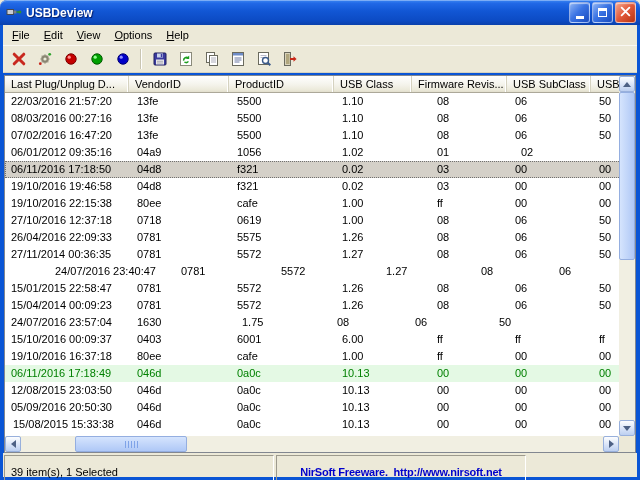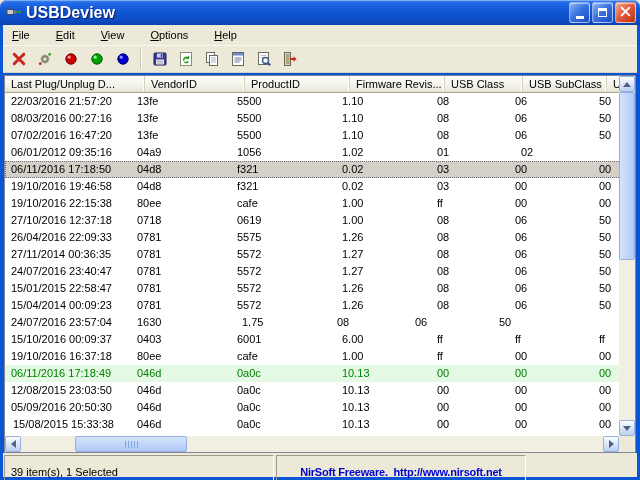--- a/index.html
+++ b/index.html
@@ -7,34 +7,34 @@
   body{font-family:"Liberation Sans",sans-serif;font-size:11px;color:#000;background:#ECE9D8;}
 
   .window{width:640px;height:480px;display:flex;flex-direction:column;
     background:var(--frame,#0A55D5);padding:0 3px 3px;border-radius:7px 7px 0 0;}
 
   
   .titlebar{flex:0 0 25px;height:25px;display:flex;align-items:center;gap:4px;
     margin:0 -3px;padding:0 4px 0 6px;border-radius:7px 7px 0 0;
     background:linear-gradient(180deg,#3A85F2 0%,#2168E6 14%,#1156D4 45%,#0C4BC4 82%,#0A41AC 100%);
     box-shadow:inset 0 1px 0 rgba(255,255,255,.35);}
-  .title-text{color:#fff;font-weight:bold;font-size:16px;flex:1;
+  .title-text{color:#fff;font-weight:bold;font-size:12px;flex:1;
     text-shadow:1px 1px 1px rgba(0,20,90,.85);white-space:nowrap;}
   .win-btns{display:flex;gap:2px;}
   .wb{width:21px;height:21px;border-radius:3px;border:1px solid rgba(255,255,255,.5);
     display:flex;align-items:center;justify-content:center;padding:0;cursor:default;}
   .wb-min,.wb-max{background:linear-gradient(135deg,#8FB4F4 0%,#3B74E4 45%,#1F53C6 90%);
     box-shadow:inset 0 1px 1px rgba(255,255,255,.55);}
   .wb-close{background:linear-gradient(135deg,#F4A58E 0%,#E25A3A 48%,#BE3816 92%);
     box-shadow:inset 0 1px 1px rgba(255,255,255,.55);}
   .min-glyph{width:8px;height:3px;background:#fff;margin-top:9px;}
   .max-glyph{width:9px;height:9px;border:1px solid #fff;border-top-width:3px;}
 
   
-  .menubar{flex:0 0 20px;height:20px;display:flex;align-items:center;background:#ECE9D8;padding-left:2px;gap:12px;}
+  .menubar{flex:0 0 20px;height:20px;display:flex;align-items:center;background:#ECE9D8;padding-left:2px;}
   .menu-item{padding:3px 7px;white-space:nowrap;}
 
   
   .toolbar{flex:0 0 28px;height:28px;display:flex;align-items:center;gap:1px;padding:1px 3px;
     background:#ECE9D8;border-top:1px solid #F9F8F3;border-bottom:1px solid #D6D2BE;}
   .tb-btn{width:25px;height:24px;background:transparent;border:1px solid transparent;
     display:flex;align-items:center;justify-content:center;padding:0;}
   .tb-icon{display:block;width:16px;height:16px;}
   .tb-icon svg{display:block;}
   .tb-sep{width:0;height:20px;border-left:1px solid #C9C5B2;border-right:1px solid #fff;margin:0 4px;}
@@ -228,25 +228,25 @@
             <path d="M8 8 h4.5" stroke="#C82818" stroke-width="2"></path>
             <path d="M11.5 5.2 L14.6 8 L11.5 10.8 Z" fill="#C82818"></path>
           </svg>
         </span>
       </button>
     </div>
 
   <div class="listview">
     <div class="lv-main">
       <div class="lv-header">
-          <div class="hcell" style="width: 140px;">Last Plug/Unplug D...</div>
+          <div class="hcell" style="width: 124px;">Last Plug/Unplug D...</div>
           <div class="hcell" style="width: 100px;">VendorID</div>
           <div class="hcell" style="width: 105px;">ProductID</div>
+          <div class="hcell" style="width: 78px;">USB Class</div>
           <div class="hcell" style="width: 95px;">Firmware Revis...</div>
-          <div class="hcell" style="width: 78px;">USB Class</div>
           <div class="hcell" style="width: 84px;">USB SubClass</div>
           <div class="hcell" style="width: 60px;">USB...</div>
         </div>
       <div class="lv-body">
           <div class="lv-row">
             <div class="cell" style="width: 126px;">22/03/2016 21:57:20</div>
             <div class="cell" style="width: 100px;">13fe</div>
             <div class="cell" style="width: 105px;">5500</div>
             <div class="cell" style="width: 95px;">1.10</div>
             <div class="cell" style="width: 78px;">08</div>
@@ -327,21 +327,21 @@
           <div class="lv-row">
             <div class="cell" style="width: 126px;">27/11/2014 00:36:35</div>
             <div class="cell" style="width: 100px;">0781</div>
             <div class="cell" style="width: 105px;">5572</div>
             <div class="cell" style="width: 95px;">1.27</div>
             <div class="cell" style="width: 78px;">08</div>
             <div class="cell" style="width: 84px;">06</div>
             <div class="cell" style="width: 60px;">50</div>
           </div>
           <div class="lv-row">
-            <div class="cell" style="width: 126px;">24/07/2016 23:40:47</div>
+            <div class="cell" style="width: 126px; margin-left: 44px;">24/07/2016 23:40:47</div>
             <div class="cell" style="width: 100px;">0781</div>
             <div class="cell" style="width: 105px;">5572</div>
             <div class="cell" style="width: 95px;">1.27</div>
             <div class="cell" style="width: 78px;">08</div>
             <div class="cell" style="width: 84px;">06</div>
             <div class="cell" style="width: 60px;">50</div>
           </div>
           <div class="lv-row">
             <div class="cell" style="width: 126px;">15/01/2015 22:58:47</div>
             <div class="cell" style="width: 100px;">0781</div>

